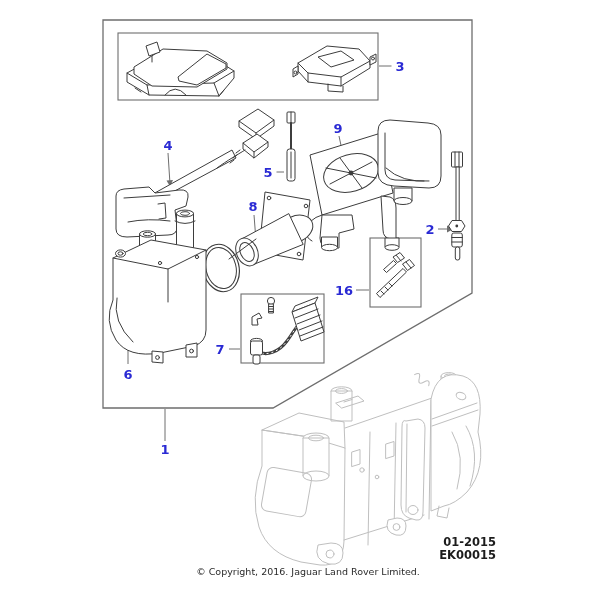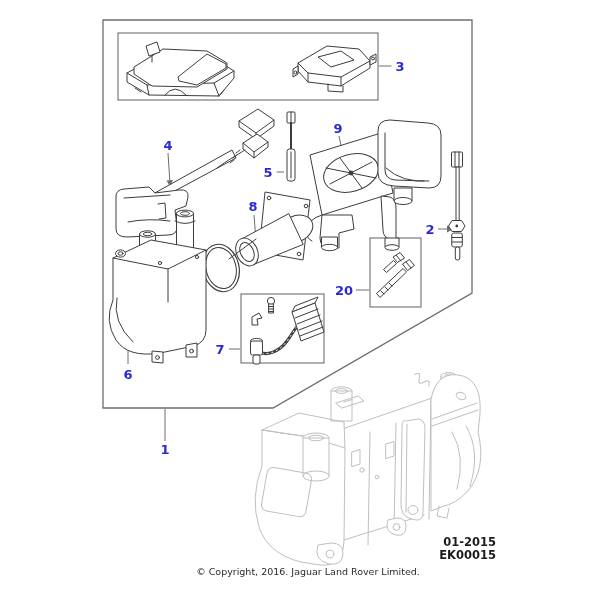--- a/index.html
+++ b/index.html
@@ -246,21 +246,21 @@
 
 <div class="callout" style="left:165px;top:449px;">1</div>
 <div class="callout" style="left:430px;top:229px;">2</div>
 <div class="callout" style="left:400px;top:66px;">3</div>
 <div class="callout" style="left:168px;top:145px;">4</div>
 <div class="callout" style="left:268px;top:172px;">5</div>
 <div class="callout" style="left:128px;top:374px;">6</div>
 <div class="callout" style="left:220px;top:349px;">7</div>
 <div class="callout" style="left:253px;top:206px;">8</div>
 <div class="callout" style="left:338px;top:128px;">9</div>
-<div class="callout" style="left:344px;top:290px;">20</div>
+<div class="callout" style="left:344px;top:290px;">16</div>
 
 <div class="ref">
   <div>01-2015</div>
   <div>EK00015</div>
 </div>
 
 <div class="copyright">© Copyright, 2016. Jaguar Land Rover Limited.</div>
 
 </div>
 

